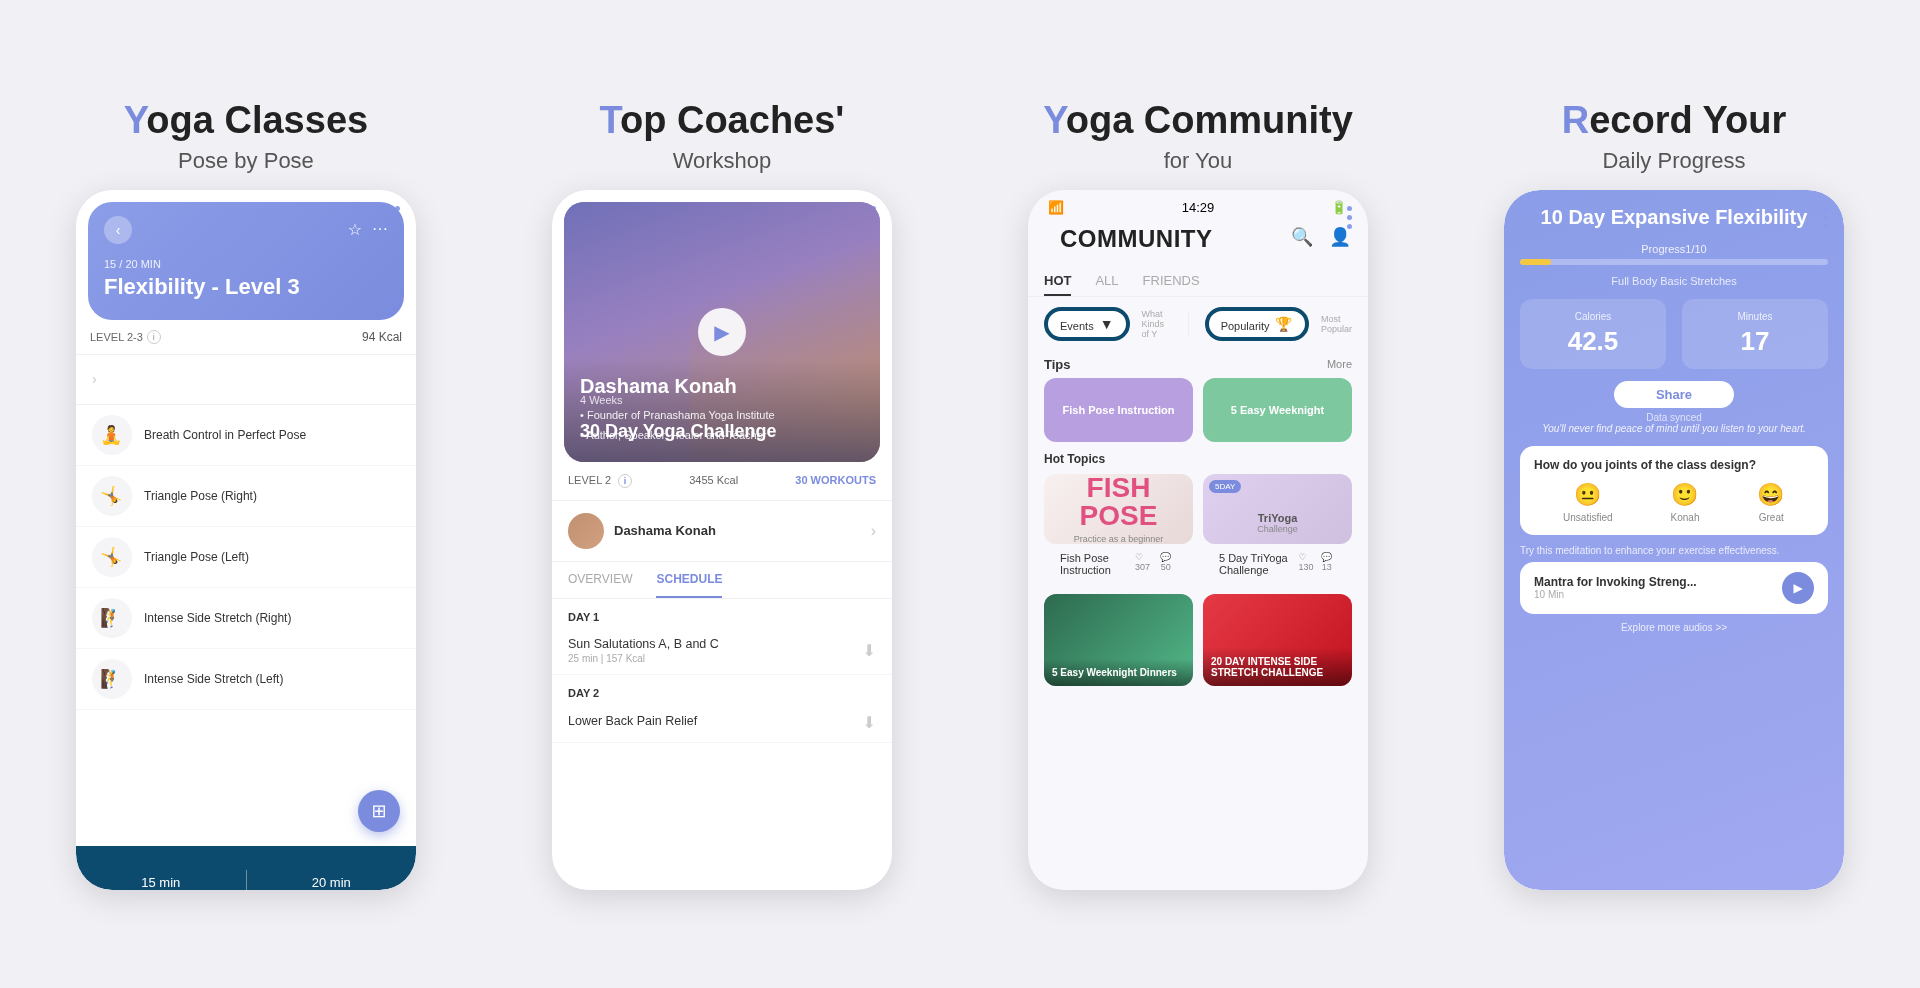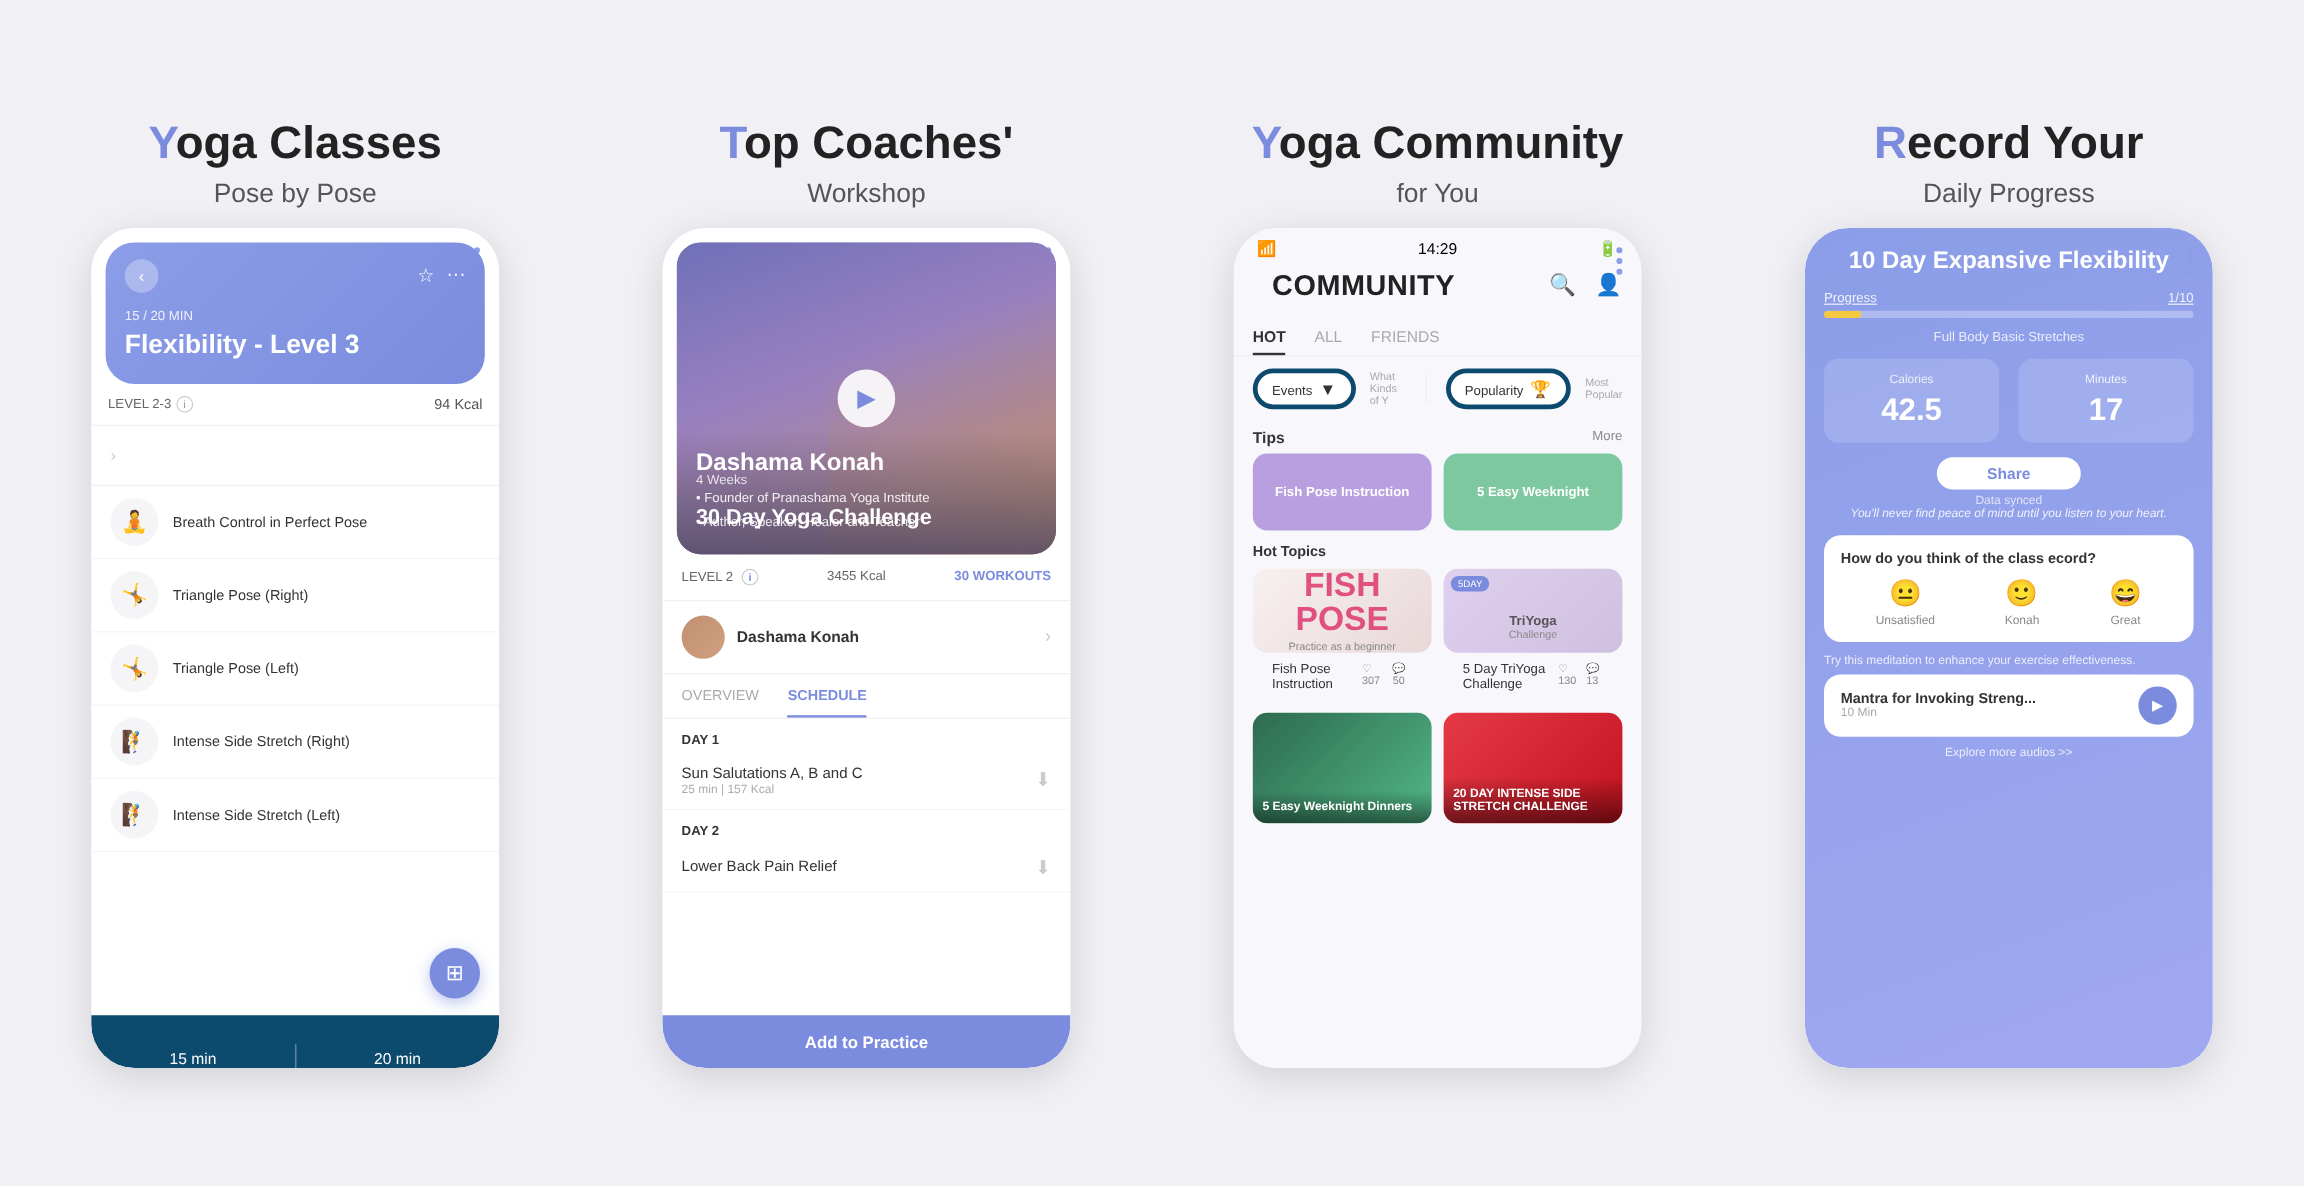--- a/index.html
+++ b/index.html
@@ -405,25 +405,24 @@
     .s4-card-title {
       color: #fff;
       text-align: center;
       font-size: 20px;
       font-weight: 700;
       margin-bottom: 14px;
     }
     .s4-progress-section { margin-bottom: 10px; }
     .s4-progress-label {
       display: flex;
-      justify-content: space-between;
+      justify-content: center;
       font-size: 11px;
       color: rgba(255,255,255,0.85);
       margin-bottom: 4px;
-      text-decoration: underline;
     }
     .s4-progress-bar {
       height: 6px;
       background: rgba(255,255,255,0.3);
       border-radius: 3px;
       overflow: hidden;
     }
     .s4-progress-fill {
       height: 100%;
       background: #f5c842;
@@ -658,23 +657,20 @@
       </div>
       <div class="s2-download">⬇</div>
     </div>
     <div class="s2-day-label">DAY 2</div>
     <div class="s2-workout-item">
       <div>
         <div class="s2-workout-name">Lower Back Pain Relief</div>
       </div>
       <div class="s2-download">⬇</div>
     </div>
-    <div class="s2-bottom-bar">
-      <span>Add to Practice</span>
-    </div>
   </div>
 </div>
 
 <div class="phone-section">
   <div class="section-title">
     <div class="big">
       <span class="accent">Y</span><span>oga Community</span>
     </div>
     <span class="sub">for You</span>
   </div>
@@ -801,21 +797,21 @@
         </div>
         <div class="s4-stat-box">
           <div class="s4-stat-label">Minutes</div>
           <div class="s4-stat-value">17</div>
         </div>
       </div>
       <div class="s4-share-btn">Share</div>
       <div class="s4-synced">Data synced</div>
       <div class="s4-quote">You'll never find peace of mind until you listen to your heart.</div>
       <div class="s4-white-card">
-        <div class="s4-card-question">How do you think of the class ecord?</div>
+        <div class="s4-card-question">How do you joints of the class design?</div>
         <div class="s4-rating-row">
           <div class="s4-rating-item">
             <div class="s4-rating-emoji">😐</div>
             <div class="s4-rating-label">Unsatisfied</div>
           </div>
           <div class="s4-rating-item">
             <div class="s4-rating-emoji">🙂</div>
             <div class="s4-rating-label">Konah</div>
           </div>
           <div class="s4-rating-item">

